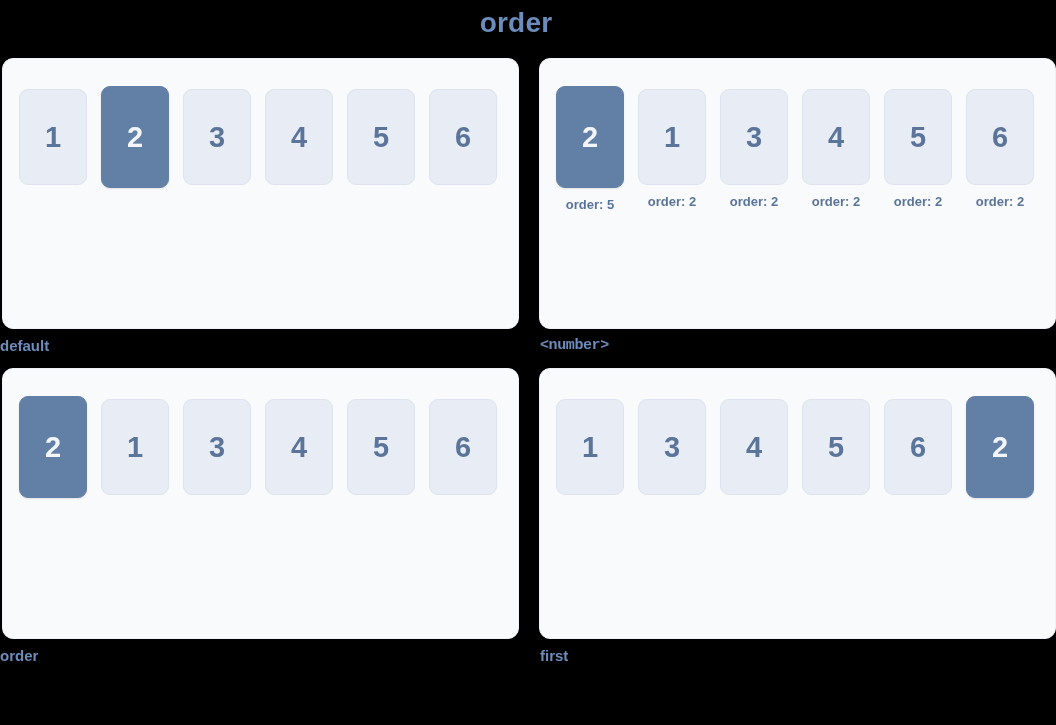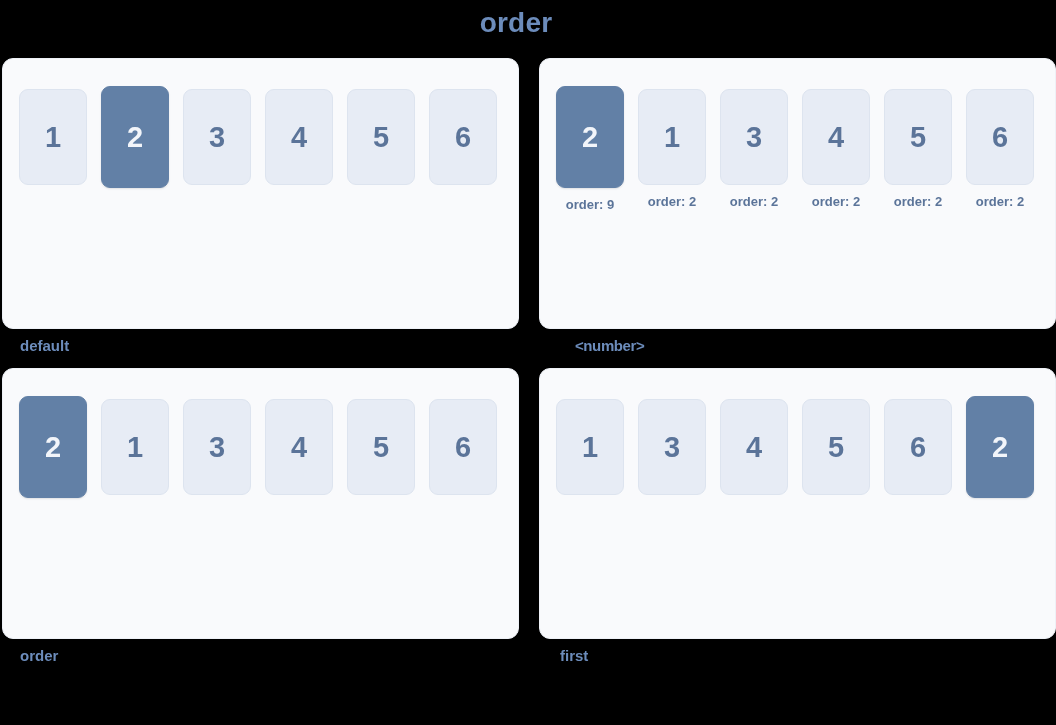--- a/index.html
+++ b/index.html
@@ -108,26 +108,24 @@
   }
 
   .panel-label {
     position: absolute;
     bottom: 0px;
     left: 0px;
     font-size: 15px;
     font-weight: bold;
     color: #6c8cbb;
     line-height: 18px;
-    padding-left: 20px;
   }
   .panel-label.mono {
-    font-family: Liberation Sans, sans-serif;
+    font-family: Liberation Mono, monospace;
     letter-spacing: -0.4px;
-    margin-left: 15px;
   }
 
   
   .q-tl .panel-label, .q-bl .panel-label { left: -2px; }
   .q-tr .panel-label, .q-br .panel-label { left: 1px; }
 </style>
 </head>
 <body>
 
 <div class="page">
@@ -160,21 +158,21 @@
           </div>
       </div>
       <div class="panel-label">default</div>
     </div>
 
     <div class="quadrant q-tr">
       <div class="panel">
         <div class="items-row">
             <div class="item-wrap">
               <div class="card highlight">2</div>
-              <div class="order-note">order: 9</div>
+              <div class="order-note">order: 5</div>
             </div>
             <div class="item-wrap">
               <div class="card">1</div>
               <div class="order-note">order: 2</div>
             </div>
             <div class="item-wrap">
               <div class="card">3</div>
               <div class="order-note">order: 2</div>
             </div>
             <div class="item-wrap">

